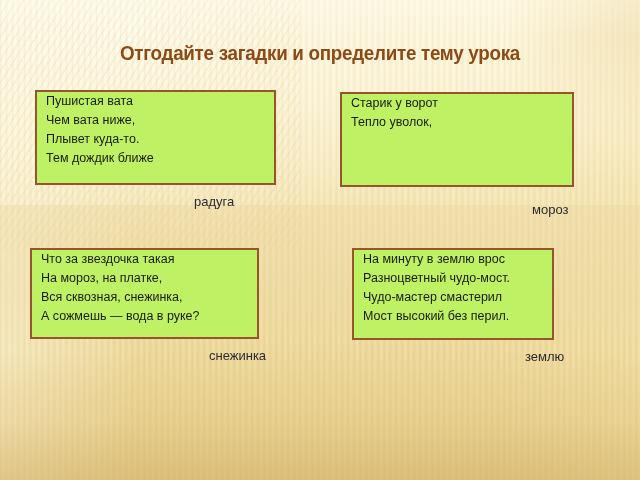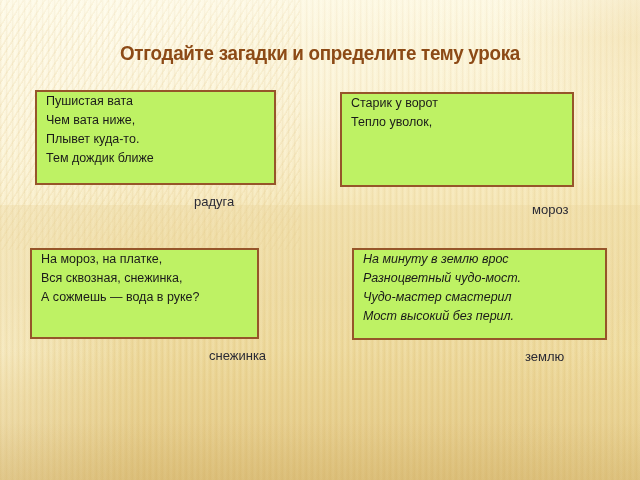--- a/index.html
+++ b/index.html
@@ -133,21 +133,21 @@
     font-family: "Liberation Sans", sans-serif;
     font-size: 13px;
     color: #2A2A35;
     white-space: nowrap;
   }
 
   
   #box-1 { left: 35px;  top: 90px;  width: 241px; height: 95px; }
   #box-2 { left: 340px; top: 92px;  width: 234px; height: 95px; }
   #box-3 { left: 30px;  top: 248px; width: 229px; height: 91px; }
-  #box-4 { left: 352px; top: 248px; width: 255px; height: 92px; font-style: italic; }
+  #box-4 { left: 352px; top: 248px; width: 202px; height: 92px; }
 
   #answer-1 { left: 194px; top: 194px; }
   #answer-2 { left: 500px; top: 202px; margin-left: 32px; }
   #answer-3 { left: 209px; top: 348px; }
   #answer-4 { left: 525px; top: 349px; }
 </style>
 </head>
 <body>
 
 <div id="slide">
@@ -171,20 +171,21 @@
   </div>
   <div class="answer" id="answer-1">радуга</div>
 
   <div class="riddle-box" id="box-2">
     <div class="riddle-line">Старик у ворот</div>
     <div class="riddle-line">Тепло уволок,</div>
   </div>
   <div class="answer" id="answer-2">мороз</div>
 
   <div class="riddle-box" id="box-3">
+    <div class="riddle-line">Что за звездочка такая</div>
     <div class="riddle-line">На мороз, на платке,</div>
     <div class="riddle-line">Вся сквозная, снежинка,</div>
     <div class="riddle-line">А сожмешь — вода в руке?</div>
   </div>
   <div class="answer" id="answer-3">снежинка</div>
 
   <div class="riddle-box" id="box-4">
     <div class="riddle-line">На минуту в землю врос</div>
     <div class="riddle-line">Разноцветный чудо-мост.</div>
     <div class="riddle-line">Чудо-мастер смастерил</div>

